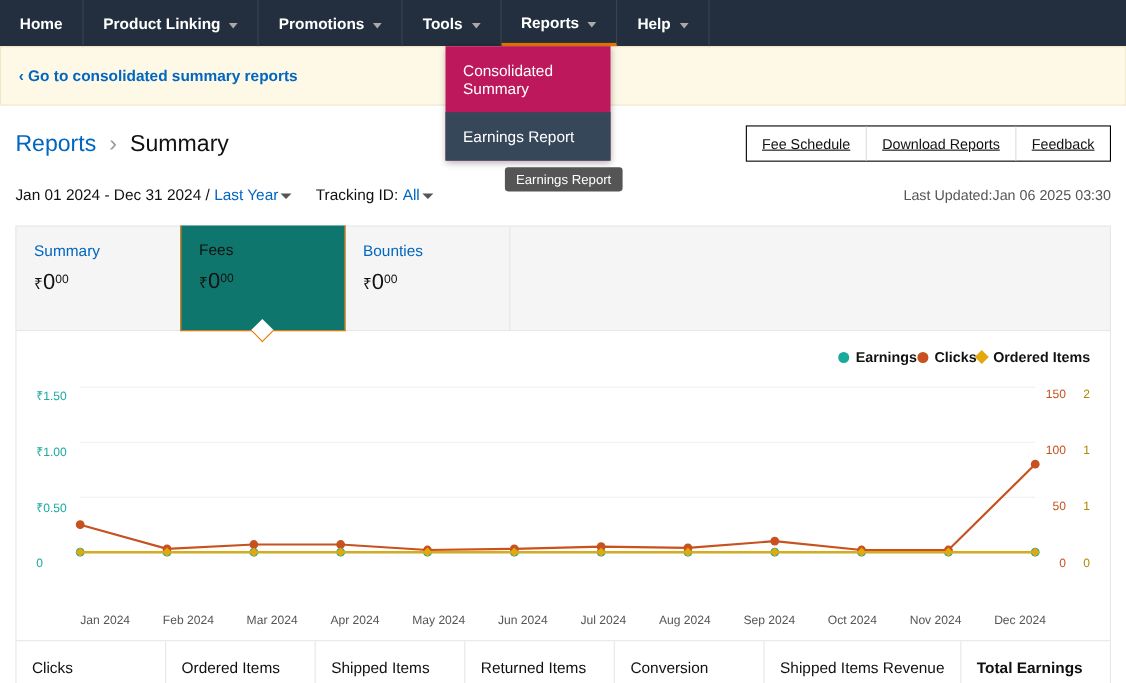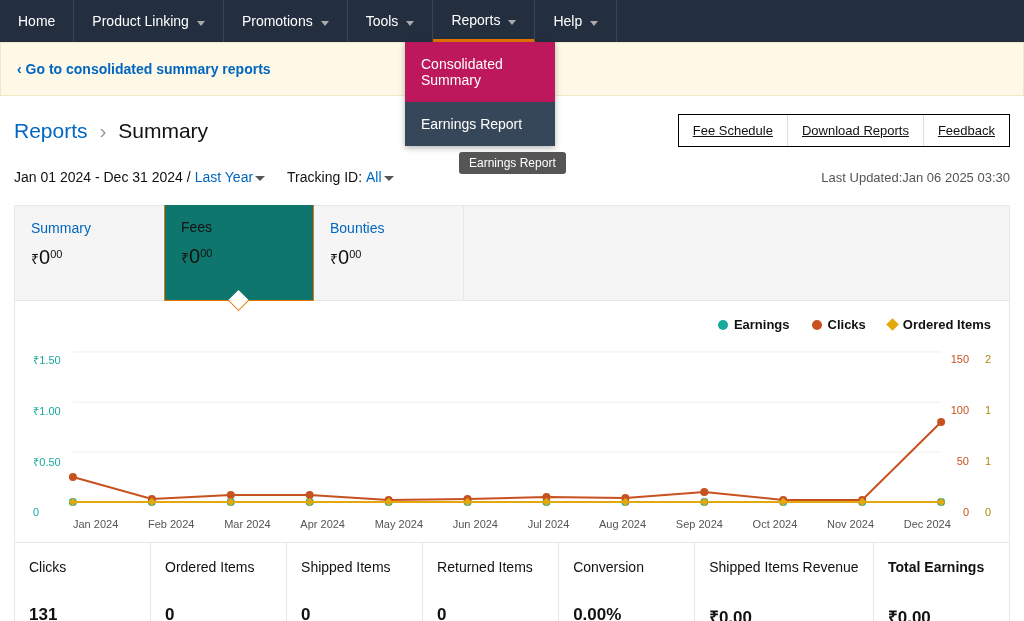--- a/index.html
+++ b/index.html
@@ -1,19 +1,19 @@
 <!DOCTYPE html>
 <html><head>
 <meta charset="utf-8">
 <style>
   * { box-sizing: border-box; margin: 0; padding: 0; }
   body { font-family: "Amazon Ember", Arial, sans-serif; font-size: 13px; color: #111; background: #fff; width: 1024px; }
   
   
-  .topnav { display: flex; background: #232f3e; height: 42px; }
+  .topnav { display: flex; background: #232f3e; height: 42px; font-weight: bold; }
   .topnav-item { display: flex; align-items: center; padding: 0 18px; color: #fff; font-size: 14px; border-right: 1px solid #3a4553; cursor: pointer; position: relative; }
   .topnav-item .caret { margin-left: 8px; }
   .caret-down { display: inline-block; width: 0; height: 0; border-left: 4px solid transparent; border-right: 4px solid transparent; border-top: 5px solid #aaa; }
   .topnav-item.active { border-bottom: 3px solid #e77600; padding-bottom: 0; }
   
   
   .dropdown { position: absolute; top: 42px; left: 405px; width: 150px; background: #be185d; box-shadow: 0 2px 6px rgba(0,0,0,.3); z-index: 10; }
   .dropdown-item { padding: 14px 16px; color: #fff; font-size: 14px; cursor: pointer; }
   .dropdown-item.hover { background: #37475a; }
   
@@ -47,30 +47,30 @@
   .tab .tab-label.link { color: #0066c0; }
   .tab .tab-value { font-size: 14px; }
   .tab .tab-value .curr { font-size: 14px; }
   .tab .tab-value .big { font-size: 20px; font-weight: 400; }
   .tab .tab-value .cents { font-size: 11px; vertical-align: super; }
   .tab.active { background: #0f766e; border: 1px solid #e77600; border-top: none; margin: -1px 0 -1px -1px; padding-bottom: 32px; }
   .tab.active::after { content: ""; position: absolute; bottom: -8px; left: 50%; margin-left: -8px; width: 14px; height: 14px; background: #fff; border-right: 1px solid #e77600; border-bottom: 1px solid #e77600; transform: rotate(45deg); }
   
   
   .chart-wrap { border: 1px solid #e7e7e7; border-top: none; padding: 16px 18px 12px 18px; }
-  .legend { display: flex; justify-content: flex-end; gap: 22px; font-size: 13px; font-weight: 700; margin-bottom: 10px; }
+  .legend { display: flex; justify-content: flex-end; font-size: 13px; font-weight: 700; margin-bottom: 10px; }
   .legend-item { display: flex; align-items: center; gap: 6px; }
   .legend-dot { width: 10px; height: 10px; border-radius: 50%; }
   .legend-diamond { width: 9px; height: 9px; transform: rotate(45deg); }
   .chart { position: relative; height: 170px; }
   .chart svg { width: 100%; height: 100%; }
   .y-label-left { position: absolute; left: 0; font-size: 11px; color: #1aa99d; transform: translateY(-50%); }
   .y-label-right { position: absolute; right: 22px; font-size: 11px; color: #c7511f; transform: translateY(-50%); }
   .y-label-right2 { position: absolute; right: 0; font-size: 11px; color: #b08804; transform: translateY(-50%); }
-  .x-labels { display: flex; justify-content: space-between; padding: 6px 40px 0 40px; font-size: 11px; color: #555; }
+  .x-labels { display: flex; justify-content: space-between; padding: 6px 40px 0 40px; font-size: 11px; color: #555; margin-top: 40px; }
   
   
   .stats { display: flex; border: 1px solid #e7e7e7; border-top: none; }
   .stat { flex: 1; border-right: 1px solid #e7e7e7; padding: 16px 14px 24px 14px; }
   .stat:last-child { border-right: none; }
   .stat-label { font-size: 14px; color: #111; margin-bottom: 30px; }
   .stat-value { font-size: 17px; font-weight: 700; }
   .stat.total .stat-label, .stat.total .stat-value { font-weight: 700; }
 </style>
 </head>

